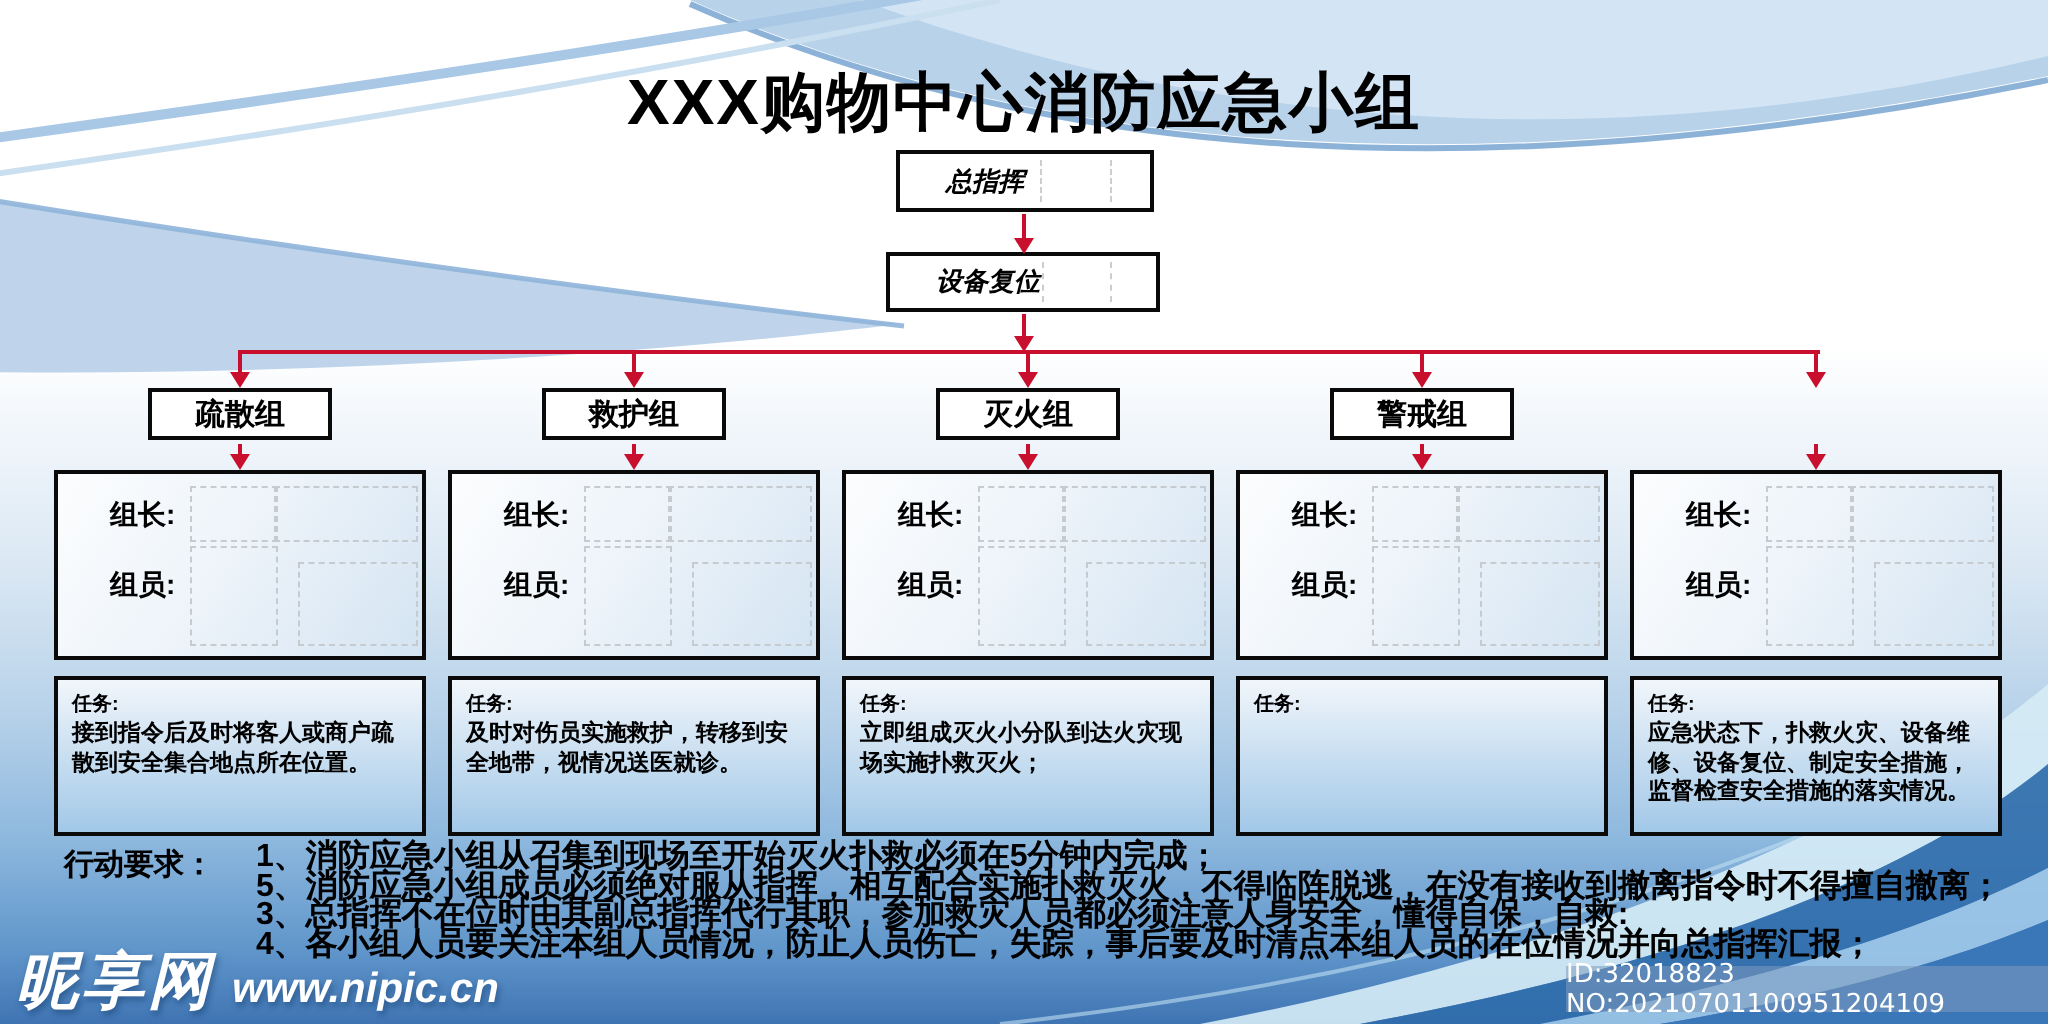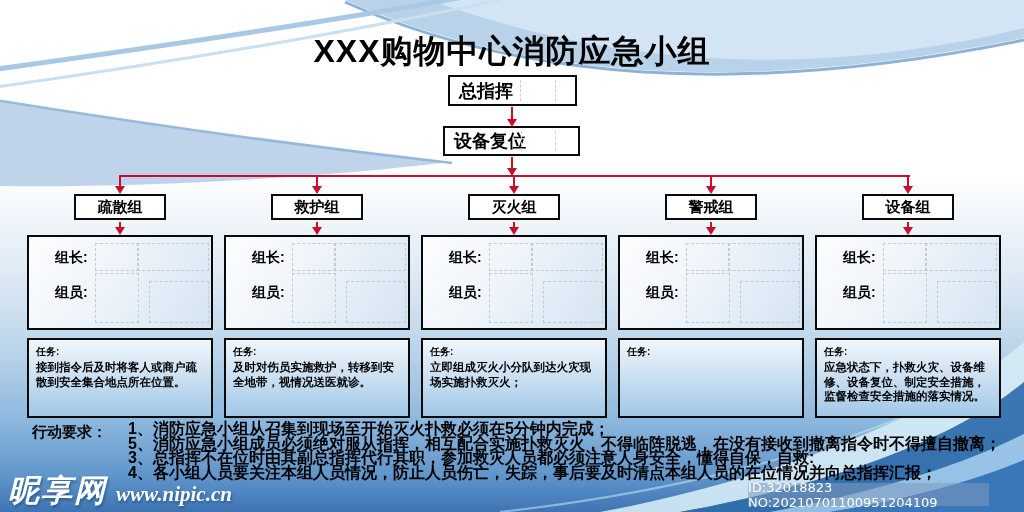--- a/index.html
+++ b/index.html
@@ -8,22 +8,22 @@
   .stage{position:absolute;inset:0;width:1024px;height:512px;
        background:linear-gradient(180deg,#ffffff 0%,#ffffff 34%,#eef4fa 44%,#d9e7f3 56%,#b6d1e9 70%,#8db8de 82%,#5f95ca 93%,#3f74b3 100%);}
   .deco{position:absolute;left:0;pointer-events:none;}
   .deco.top{top:0;}
   .deco.bottom{bottom:0;}
 
   .title{position:absolute;top:30px;left:0;width:1024px;text-align:center;
          font-size:32px;font-weight:bold;letter-spacing:1px;}
 
   .cmdbox{position:absolute;border:2px solid #0a0a0a;background:#fff;
-          display:flex;align-items:center;padding-left:9px;
-          font-size:18px;font-weight:bold;box-sizing:border-box;}
+          display:flex;align-items:center;padding-left:23px;
+          font-size:13px;font-weight:bold;box-sizing:border-box;font-style:italic;}
   .cmdbox .ph-line{position:absolute;top:3px;bottom:3px;width:0;
           border-left:1px dashed #c9ced3;}
 
   .vline{position:absolute;width:2px;background:#c8102e;}
   .hline{position:absolute;height:2px;background:#c8102e;}
   .ahead{position:absolute;width:0;height:0;
          border-left:5px solid transparent;border-right:5px solid transparent;
          border-top:8px solid #c8102e;}
 
   .col{position:absolute;top:194px;width:186px;height:281px;}
@@ -48,25 +48,25 @@
   .ttitle{font-size:10px;font-weight:bold;margin-bottom:1px;}
   .ttext{font-size:11.5px;font-weight:bold;line-height:1.28;white-space:pre-line;}
 
   .reqs{position:absolute;left:32px;top:422px;width:980px;display:flex;}
   .reqlabel{font-size:15px;font-weight:bold;flex:0 0 96px;padding-top:1px;}
   .reqlist{font-size:16px;font-weight:bold;line-height:14.5px;}
   .reqitem{white-space:nowrap;}
 
   .logo{position:absolute;left:8px;top:470px;display:flex;align-items:baseline;gap:9px;
         color:#fff;font-weight:bold;font-style:italic;
-        text-shadow:1px 2px 3px rgba(20,60,110,.55);font-family:Liberation Serif, serif;}
+        text-shadow:1px 2px 3px rgba(20,60,110,.55);}
   .logo-cn{font-size:31px;letter-spacing:2px;}
   .logo-url{font-size:21px;}
 
-  .idbar{position:absolute;left:748px;top:483px;width:241px;height:23px;
+  .idbar{position:absolute;left:783px;top:483px;width:241px;height:23px;
          background:rgba(125,155,190,.55);display:flex;align-items:center;justify-content:center;
          color:#fff;font-size:13px;font-family:"DejaVu Sans",sans-serif;}
 </style>
 </head>
 <body>
 
 <div class="stage">
 
   <svg class="deco top" width="1024" height="210" viewBox="0 0 1024 210">
     <path d="M345,0 C520,78 740,96 1024,38 L1024,0 Z" fill="#b8d2ea"></path>
@@ -184,21 +184,20 @@
       <span class="ph p2"></span>
       <span class="ph p3"></span>
       <span class="ph p4"></span>
     </div>
     <div class="tbox">
       <div class="ttitle">任务:</div>
     </div>
   </div>
 
   <div class="col" style="left:815px;">
-    <div class="gheader">设备组</div>
     <div class="mbox">
       <span class="mlabel l1">组长:</span>
       <span class="mlabel l2">组员:</span>
       <span class="ph p1"></span>
       <span class="ph p2"></span>
       <span class="ph p3"></span>
       <span class="ph p4"></span>
     </div>
     <div class="tbox">
       <div class="ttitle">任务:</div>

